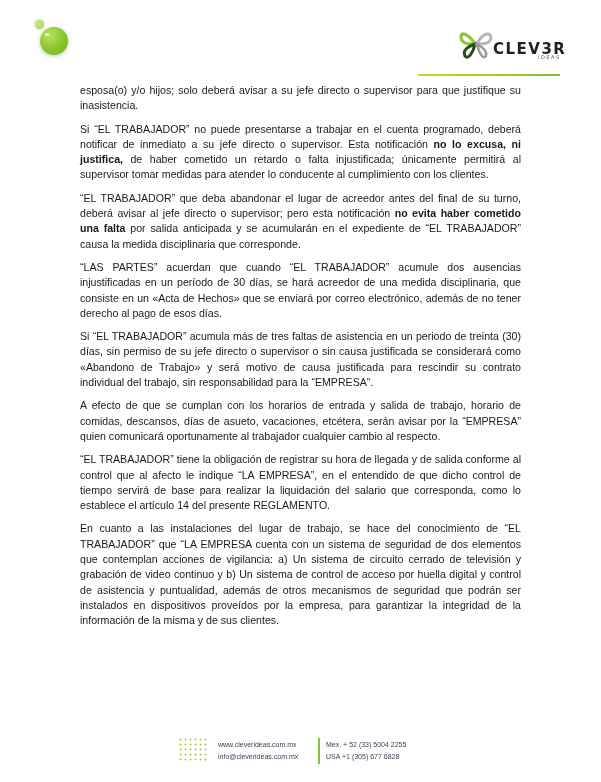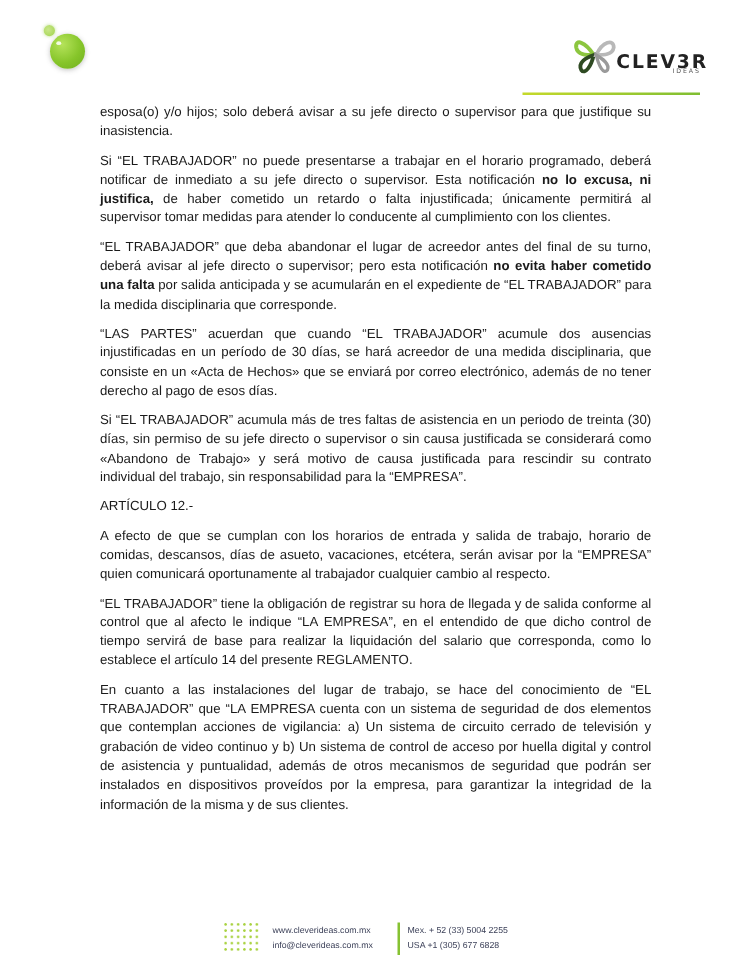--- a/index.html
+++ b/index.html
@@ -70,25 +70,24 @@
     <path d="M19 17 C24 6, 33 4, 33 11 C32 17, 25 17, 19 17 Z" fill="none" stroke="#b8b8b8" stroke-width="3"></path>
     <path d="M19 17 C24 20, 30 24, 28 29 C25 33, 21 26, 19 17 Z" fill="none" stroke="#9a9a9a" stroke-width="2.6"></path>
   </svg>
   <span class="logo-text">CLEV3R</span>
   <span class="logo-sub">IDEAS</span>
 </div>
 <div class="logo-rule"></div>
 
 <div class="content" id="doc-content">
     <p><span>esposa(o) y/o hijos; solo deberá avisar a su jefe directo o supervisor para que justifique su inasistencia.</span></p>
-    <p><span>Si “EL TRABAJADOR” no puede presentarse a trabajar en el horario programado, deberá notificar de inmediato a su jefe directo o supervisor. Esta notificación </span><b>no lo excusa, ni justifica,</b><span> de haber cometido un retardo o falta injustificada; únicamente permitirá al supervisor tomar medidas para atender lo conducente al cumplimiento con los clientes.</span></p>
-    <p><span>“EL TRABAJADOR” que deba abandonar el lugar de acreedor antes del final de su turno, deberá avisar al jefe directo o supervisor; pero esta notificación </span><b>no evita haber cometido una falta</b><span> por salida anticipada y se acumularán en el expediente de “EL TRABAJADOR” para la medida disciplinaria que corresponde.</span></p>
+    <p><span>Si “EL TRABAJADOR” no puede presentarse a trabajar en el cuenta programado, deberá notificar de inmediato a su jefe directo o supervisor. Esta notificación </span><b>no lo excusa, ni justifica,</b><span> de haber cometido un retardo o falta injustificada; únicamente permitirá al supervisor tomar medidas para atender lo conducente al cumplimiento con los clientes.</span></p>
+    <p><span>“EL TRABAJADOR” que deba abandonar el lugar de acreedor antes del final de su turno, deberá avisar al jefe directo o supervisor; pero esta notificación </span><b>no evita haber cometido una falta</b><span> por salida anticipada y se acumularán en el expediente de “EL TRABAJADOR” causa la medida disciplinaria que corresponde.</span></p>
     <p><span>“LAS PARTES” acuerdan que cuando “EL TRABAJADOR” acumule dos ausencias injustificadas en un período de 30 días, se hará acreedor de una medida disciplinaria, que consiste en un «Acta de Hechos» que se enviará por correo electrónico, además de no tener derecho al pago de esos días.</span></p>
     <p><span>Si “EL TRABAJADOR” acumula más de tres faltas de asistencia en un periodo de treinta (30) días, sin permiso de su jefe directo o supervisor o sin causa justificada se considerará como «Abandono de Trabajo» y será motivo de causa justificada para rescindir su contrato individual del trabajo, sin responsabilidad para la “EMPRESA”.</span></p>
-    <p><span>ARTÍCULO 12.-</span></p>
     <p><span>A efecto de que se cumplan con los horarios de entrada y salida de trabajo, horario de comidas, descansos, días de asueto, vacaciones, etcétera, serán avisar por la “EMPRESA” quien comunicará oportunamente al trabajador cualquier cambio al respecto.</span></p>
     <p><span>“EL TRABAJADOR” tiene la obligación de registrar su hora de llegada y de salida conforme al control que al afecto le indique “LA EMPRESA”, en el entendido de que dicho control de tiempo servirá de base para realizar la liquidación del salario que corresponda, como lo establece el artículo 14 del presente REGLAMENTO.</span></p>
     <p><span>En cuanto a las instalaciones del lugar de trabajo, se hace del conocimiento de “EL TRABAJADOR” que “LA EMPRESA cuenta con un sistema de seguridad de dos elementos que contemplan acciones de vigilancia: a) Un sistema de circuito cerrado de televisión y grabación de video continuo y b) Un sistema de control de acceso por huella digital y control de asistencia y puntualidad, además de otros mecanismos de seguridad que podrán ser instalados en dispositivos proveídos por la empresa, para garantizar la integridad de la información de la misma y de sus clientes.</span></p>
   </div>
 
 <div class="footer">
   <div class="dots"></div>
   <div class="footer-left">
     <div>www.cleverideas.com.mx</div>
     <div>info@cleverideas.com.mx</div>

